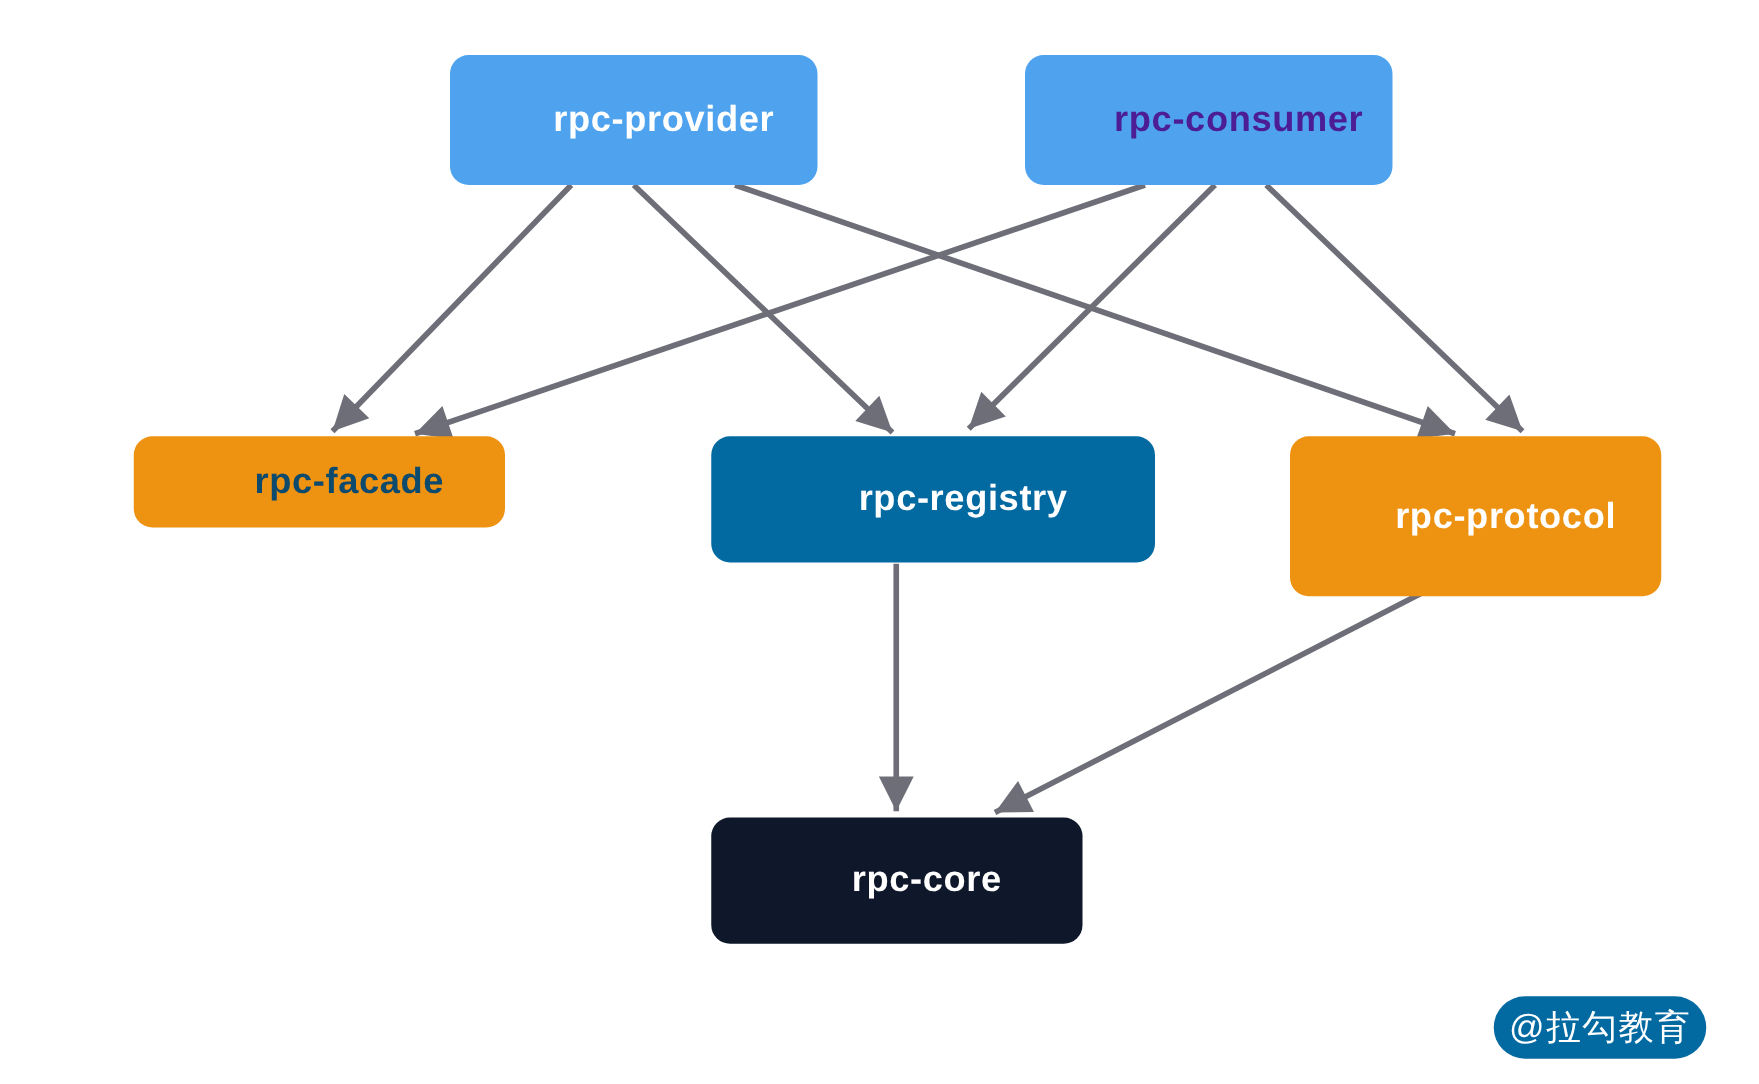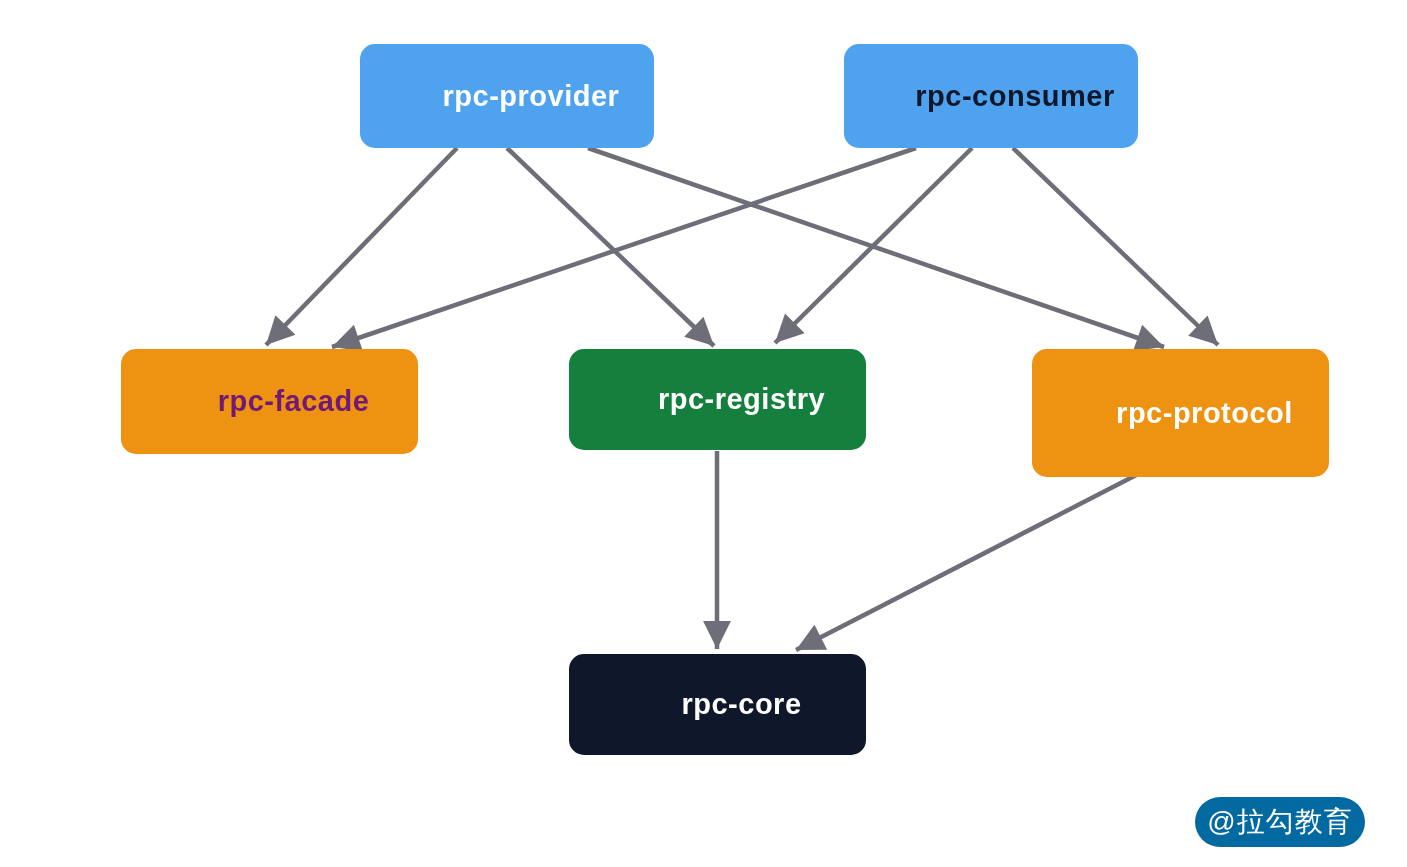--- a/index.html
+++ b/index.html
@@ -70,18 +70,18 @@
         <line x1="916" y1="148" x2="332" y2="347" stroke="#6e6e78" stroke-width="4.5" marker-end="url(#arrowhead)"></line>
         <line x1="972" y1="148" x2="775" y2="343" stroke="#6e6e78" stroke-width="4.5" marker-end="url(#arrowhead)"></line>
         <line x1="1013" y1="148" x2="1218" y2="345" stroke="#6e6e78" stroke-width="4.5" marker-end="url(#arrowhead)"></line>
         <line x1="717" y1="451" x2="717" y2="649" stroke="#6e6e78" stroke-width="4.5" marker-end="url(#arrowhead)"></line>
         <line x1="1183" y1="451" x2="796" y2="650" stroke="#6e6e78" stroke-width="4.5" marker-end="url(#arrowhead)"></line>
       </g>
   </svg>
 
   <div class="watermark" style="background: #0369a1; color: rgb(255, 255, 255);">@拉勾教育</div>
 <div class="node" style="left: 360px; top: 44px; width: 294px; height: 104px; background: rgb(79, 163, 238); color: rgb(255, 255, 255);">rpc-provider</div>
-    <div class="node" style="left: 844px; top: 44px; width: 294px; height: 104px; background: rgb(79, 163, 238); color: #0f172a; text-align: right;">rpc-consumer</div>
-    <div class="node" style="left: 107px; top: 349px; width: 297px; height: 105px; background: rgb(238, 146, 17); color: #701a75; margin-left: 14px;">rpc-facade</div>
-    <div class="node" style="left: 569px; top: 349px; width: 297px; height: 101px; background: #15803d; color: rgb(255, 255, 255);">rpc-registry</div>
+    <div class="node" style="left: 820px; top: 44px; width: 294px; height: 104px; background: rgb(79, 163, 238); color: #4c1d95; text-align: right;">rpc-consumer</div>
+    <div class="node" style="left: 107px; top: 349px; width: 297px; height: 73px; background: rgb(238, 146, 17); color: #0c4a6e;">rpc-facade</div>
+    <div class="node" style="left: 569px; top: 349px; width: 355px; height: 101px; background: #0369a1; color: rgb(255, 255, 255);">rpc-registry</div>
     <div class="node" style="left: 1032px; top: 349px; width: 297px; height: 128px; background: rgb(238, 146, 17); color: rgb(255, 255, 255);">rpc-protocol</div>
     <div class="node" style="left: 569px; top: 654px; width: 297px; height: 101px; background: #0f172a; color: rgb(255, 255, 255);">rpc-core</div>
   </div>
 
 </body></html>

